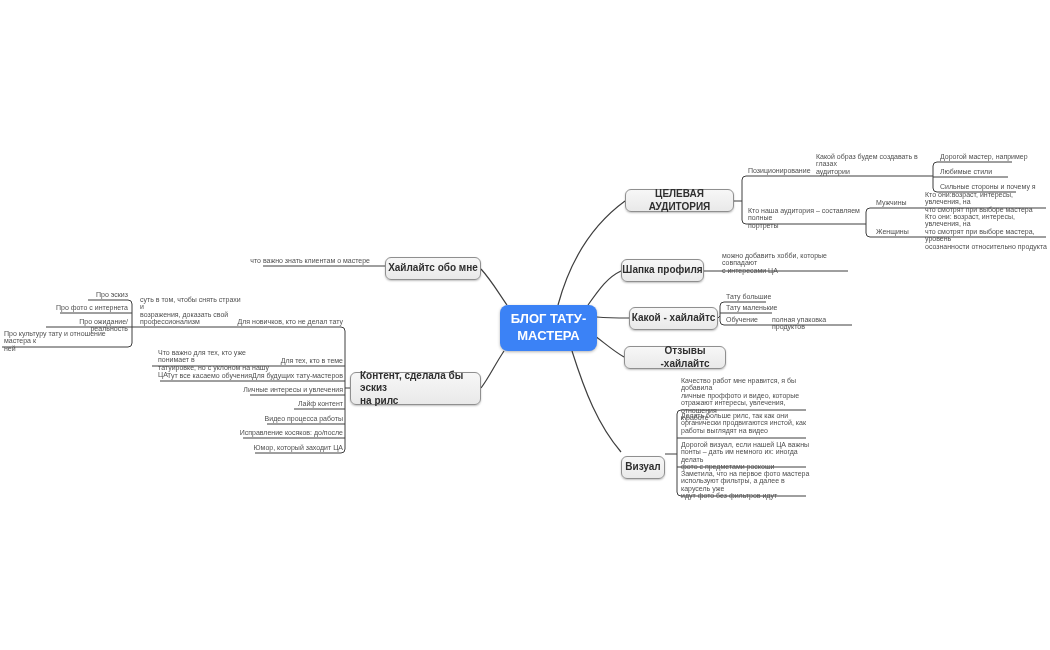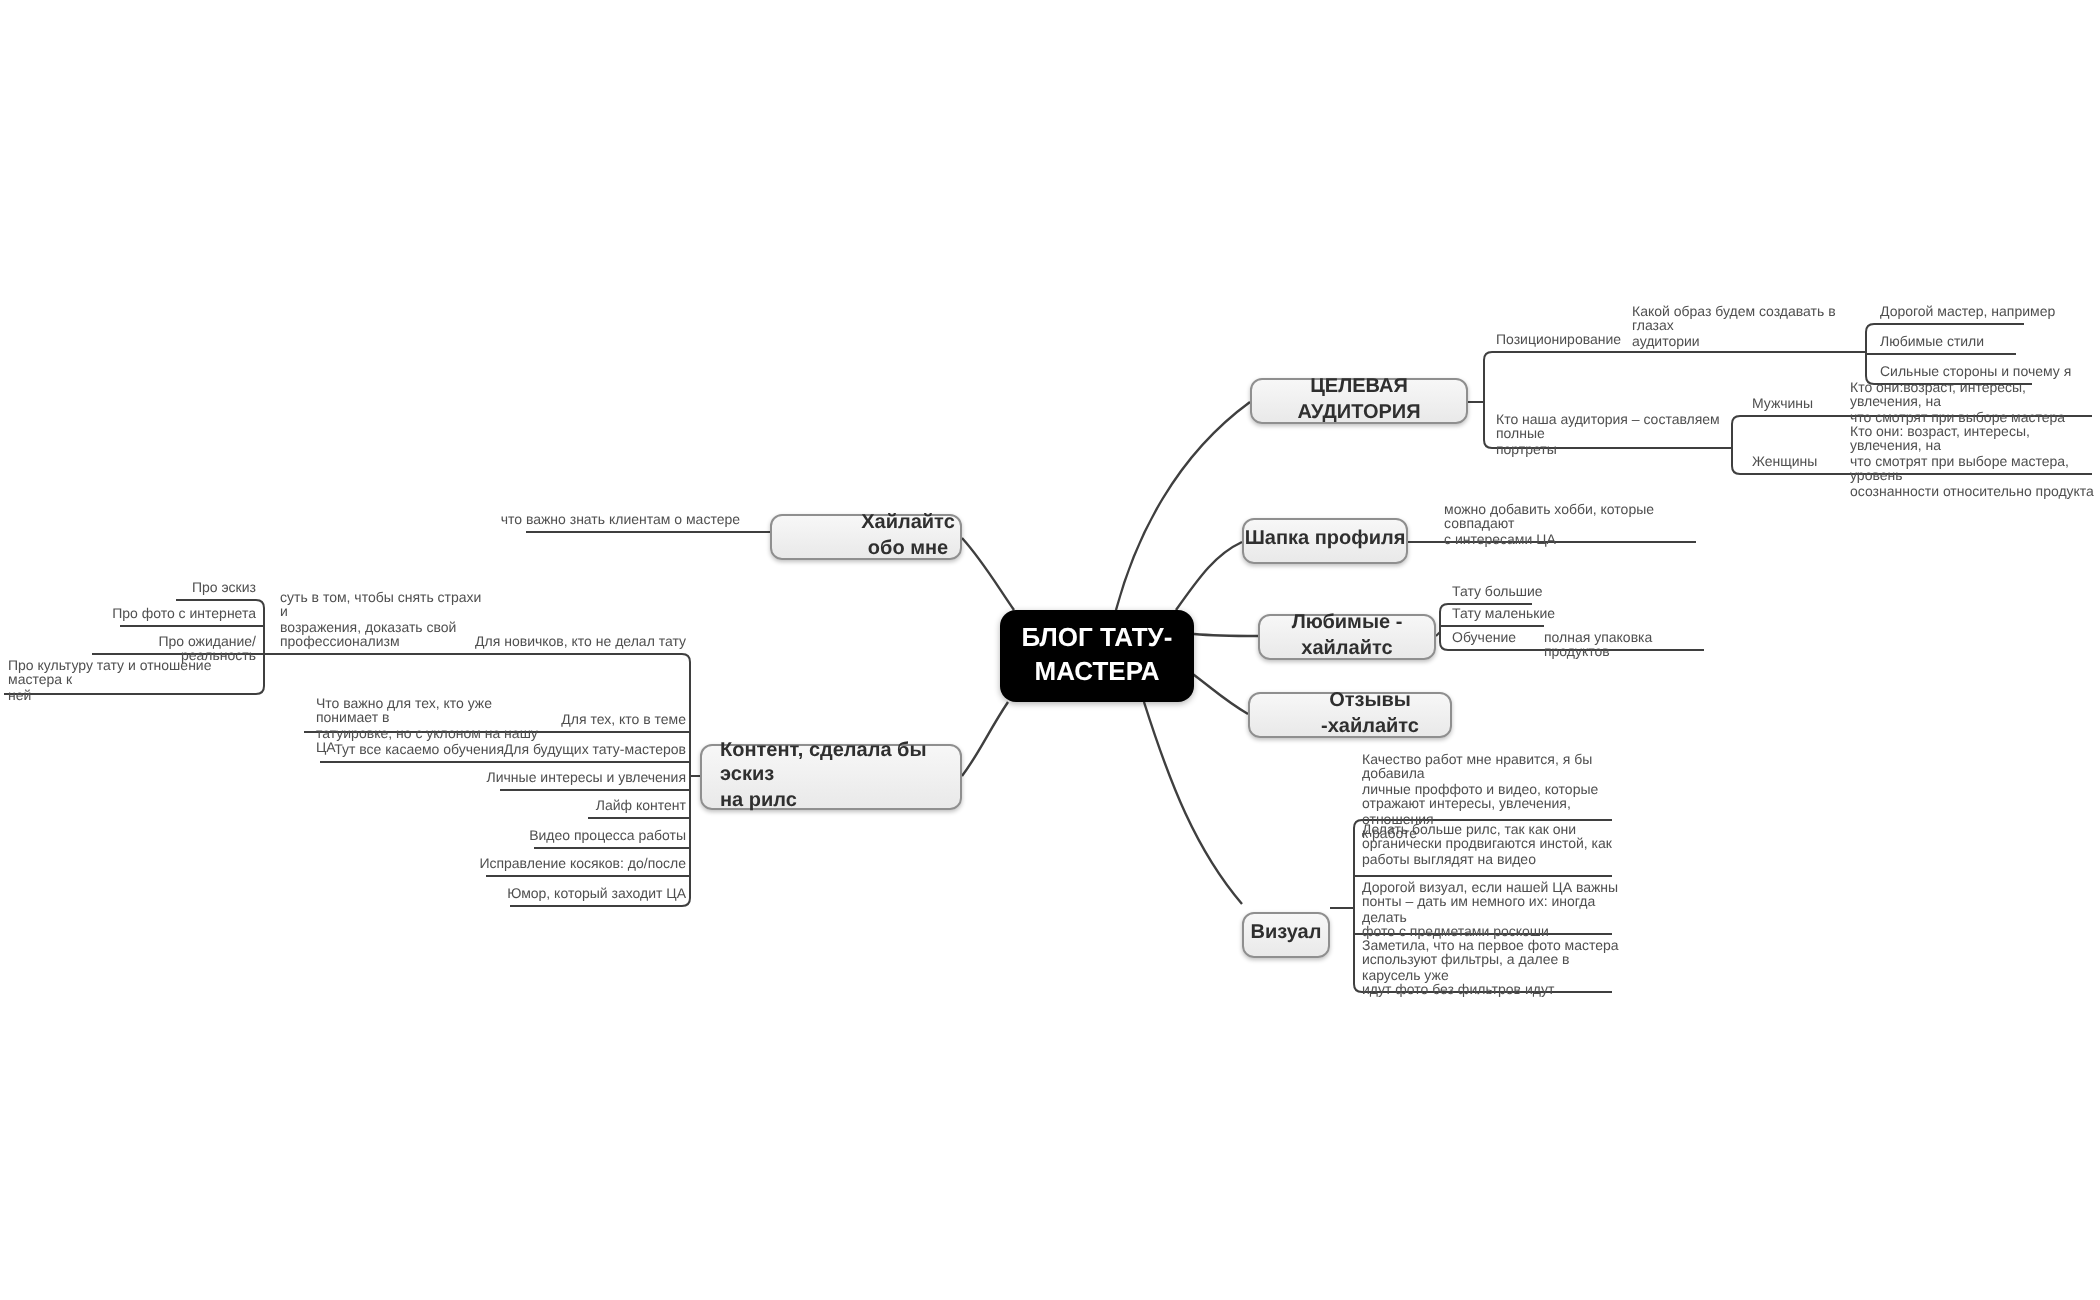--- a/index.html
+++ b/index.html
@@ -4,21 +4,21 @@
 <style>
   html,body{margin:0;padding:0;background:#ffffff;font-family:"Liberation Sans",sans-serif;}
   #canvas{position:relative;width:1050px;height:650px;background:#ffffff;overflow:hidden;}
   svg.wires{position:absolute;left:0;top:0;width:1050px;height:650px;pointer-events:none;}
   .box{position:absolute;display:flex;align-items:center;justify-content:center;
        background:linear-gradient(#f7f7f7,#e9e9e9);border:1px solid #8f8f8f;border-radius:6px;
        font-weight:bold;font-size:10px;color:#2f2f2f;box-shadow:0 1px 2px rgba(0,0,0,0.25);
        text-align:center;white-space:pre-line;line-height:1.25;box-sizing:border-box;}
   .box.left-align{justify-content:flex-start;text-align:left;padding-left:9px;}
   .center-node{position:absolute;display:flex;align-items:center;justify-content:center;
-       background:#000000;border:none;border-radius:8px;color:#ffffff;font-weight:bold;
+       background:#3b82f6;border:none;border-radius:8px;color:#ffffff;font-weight:bold;
        font-size:13px;text-align:center;white-space:pre-line;line-height:1.3;
        box-shadow:0 1px 3px rgba(0,0,0,0.3);box-sizing:border-box;}
   .leaf{position:absolute;font-size:7px;line-height:7.4px;color:#4f4f4f;white-space:pre-line;}
   .leaf.r{text-align:right;}
 </style>
 </head>
 <body>
 
 <div id="canvas">
 
@@ -81,24 +81,24 @@
       <path d="M 132 327 L 46 327"></path>
       <path d="M 132 327 L 132 343 Q 132 347 128 347 L 2 347"></path>
     </g>
   </svg>
 
   <div class="center-node" style="left:500px;top:305px;width:97px;height:46px;">БЛОГ ТАТУ-
 МАСТЕРА</div>
 
   <div class="box" style="left:625px;top:189px;width:109px;height:23px;">ЦЕЛЕВАЯ АУДИТОРИЯ</div>
   <div class="box" style="left:621px;top:259px;width:83px;height:23px;">Шапка профиля</div>
-  <div class="box" style="left:629px;top:307px;width:89px;height:23px;">Любимые - хайлайтс</div>
+  <div class="box" style="left:629px;top:307px;width:89px;height:23px;">Какой - хайлайтс</div>
   <div class="box" style="left:624px;top:346px;width:102px;height:23px;padding-left:20px;">Отзывы -хайлайтс</div>
   <div class="box" style="left:621px;top:443px;width:44px;height:23px;margin-top:13px;">Визуал</div>
-  <div class="box" style="left:385px;top:257px;width:96px;height:23px;padding-left:42px;">Хайлайтс обо мне</div>
+  <div class="box" style="left:385px;top:257px;width:96px;height:23px;">Хайлайтс обо мне</div>
   <div class="box left-align" style="left:350px;top:372px;width:131px;height:33px;">Контент, сделала бы эскиз
 на рилс</div>
 
   <div class="leaf" style="left:748px;top:167px;width:70px;">Позиционирование</div>
   <div class="leaf" style="left:816px;top:153px;width:120px;">Какой образ будем создавать в глазах
 аудитории</div>
   <div class="leaf" style="left:940px;top:153px;width:105px;">Дорогой мастер, например</div>
   <div class="leaf" style="left:940px;top:168px;width:105px;">Любимые стили</div>
   <div class="leaf" style="left:940px;top:183px;width:105px;">Сильные стороны и почему я</div>
   <div class="leaf" style="left:748px;top:207px;width:118px;">Кто наша аудитория – составляем полные

